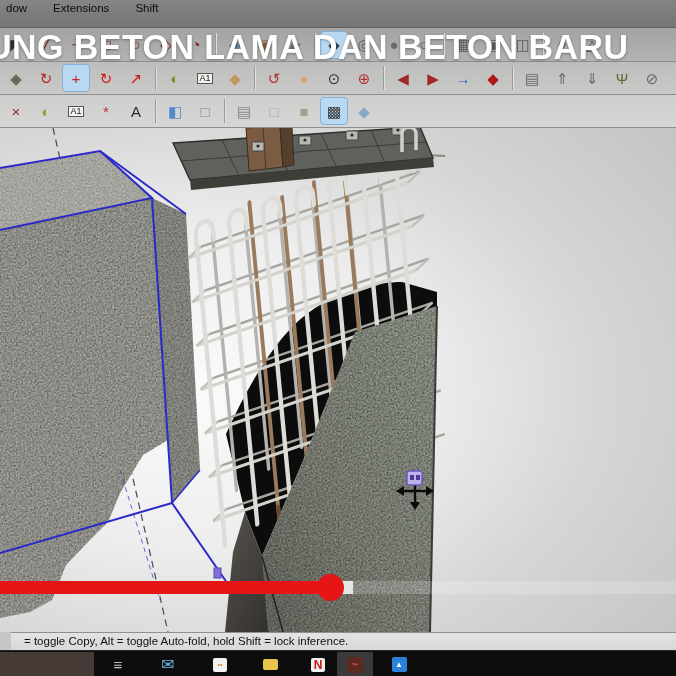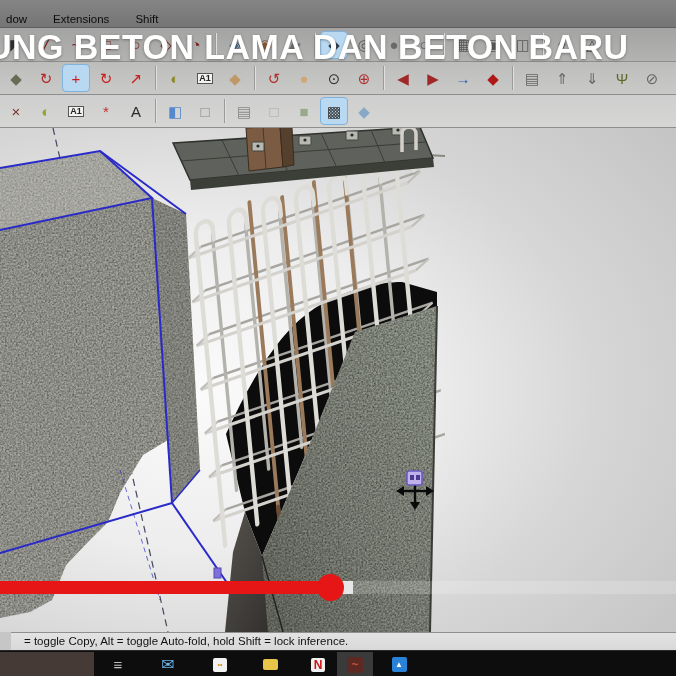--- a/index.html
+++ b/index.html
@@ -5,37 +5,37 @@
   html,body{margin:0;padding:0;background:#222;}
   #screen{
     position:relative;width:676px;height:676px;overflow:hidden;
     font-family:"Liberation Sans","DejaVu Sans",sans-serif;
     background:#c6c6c6;
   }
   
   #chrome{position:absolute;top:0;left:0;width:676px;height:128px;}
   #menubar{
     height:28px;background:linear-gradient(#858585,#767474);
-    display:flex;align-items:flex-end;gap:22px;padding-left:4px;
+    display:flex;align-items:flex-start;gap:22px;padding-left:4px;
     border-bottom:1px solid #5f5f5f;box-sizing:border-box;
   }
   .menu-item{font-size:11.5px;color:#0d0d0d;padding:2px 2px;cursor:default;}
   .tb-row{display:flex;align-items:center;box-sizing:border-box;padding-left:3px;border-bottom:1px solid #8e8e8e;}
   #tb1{height:34px;background:linear-gradient(#a3a3a3,#b3b3b1);}
   #tb2{height:33px;background:linear-gradient(#bdbdbc,#c9c9c7);}
   #tb3{height:33px;background:linear-gradient(#cecece,#d6d6d4);}
   .tb-icon{
     width:26px;height:26px;margin-right:4px;border-radius:3px;flex:0 0 auto;
     display:flex;align-items:center;justify-content:center;
     font-size:15px;line-height:1;cursor:default;
   }
   .tb-icon.hl{background:#b9d9f2;outline:1px solid #7fb2dc;}
   .tb-sep{width:1px;height:24px;margin:0 5px 0 2px;background:#9a9a9a;border-right:1px solid #e0e0e0;flex:0 0 auto;}
   .tb-glyph{pointer-events:none;}
-  .tb-glyph.small-label{font-size:9px;font-weight:bold;border:1px solid #555;padding:0 1px;background:#f2f2ee;color:#222;}
+  .tb-glyph.small-label{font-size:9px;font-weight:normal;border:1px solid #555;padding:0 1px;background:#f2f2ee;color:#222;}
   
   #video-title{
     position:absolute;top:27px;left:-13px;z-index:40;white-space:nowrap;
     font-size:35px;font-weight:600;color:#ffffff;letter-spacing:0.5px;
     transform:scaleX(0.97);transform-origin:left center;
     text-shadow:0 1px 3px rgba(0,0,0,0.35);pointer-events:none;
   }
   
   #viewport{
     position:absolute;top:128px;left:0;width:676px;height:504px;overflow:hidden;

